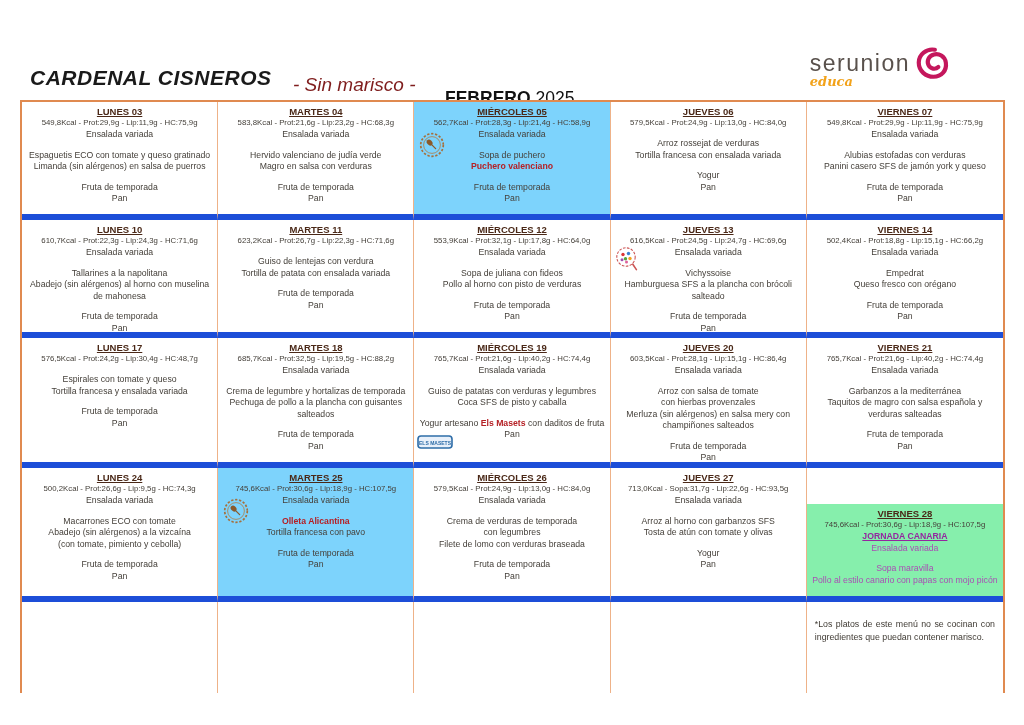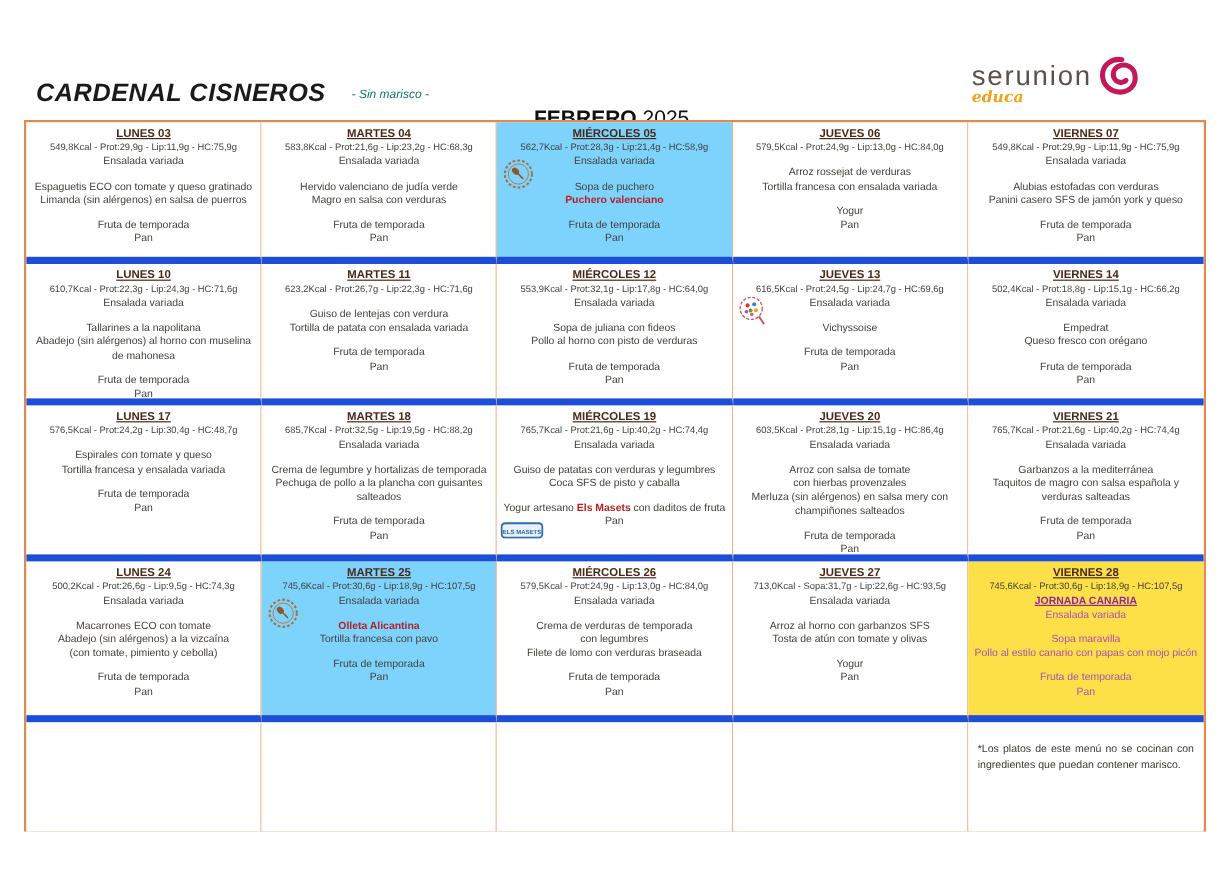--- a/index.html
+++ b/index.html
@@ -1,37 +1,37 @@
 <!DOCTYPE html>
 <html><head>
 <meta charset="utf-8">
 <style>
   html,body{margin:0;padding:0;}
   body{width:1024px;height:725px;background:#ffffff;font-family:"Liberation Sans",sans-serif;position:relative;overflow:hidden;}
   .page{position:absolute;inset:0;}
   
   .page-header{position:absolute;left:0;top:0;width:1024px;height:100px;}
   .title{position:absolute;left:30px;top:66px;font-style:italic;font-weight:bold;font-size:21px;color:#1a1a1a;letter-spacing:.5px;text-align:center;}
-  .subtitle{position:absolute;left:293px;top:74px;font-style:italic;font-size:10px;color:#0f766e;}
+  .subtitle{position:absolute;left:293px;top:74px;font-style:italic;font-size:19px;color:#7f1d1d;}
   .month{position:absolute;left:445px;top:68px;font-size:17.5px;color:#111;margin-top:20px;}
   .month .month-b{font-weight:bold;}
   .logo{position:absolute;right:72px;top:44px;text-align:left;}
   .logo-row{display:flex;align-items:center;gap:4px;}
   .logo-text{font-size:23px;color:#59514c;letter-spacing:1.5px;font-weight:500;}
   .logo-sub{font-family:"DejaVu Serif",serif;font-style:italic;font-weight:bold;font-size:13px;color:#f2a21a;margin-top:-8px;margin-right:32px;}
   
   .grid{position:absolute;left:20px;top:100px;width:985px;height:593px;display:grid;
         grid-template-columns:repeat(5,1fr);grid-template-rows:118px 118px 130px 134px 91px;
         border:2px solid #e08a50;box-sizing:border-box;background:#fff;}
   .cell{border-right:1px solid #eeb288;border-bottom:6px solid #1d4ed8;box-sizing:border-box;
         position:relative;overflow:hidden;text-align:center;padding:3px 5px 0;background:#fff;}
   .cell.c4{border-right:none;}
   .cell.last-row{border-bottom:none;}
   .cell.bg-peach{background:#7dd3fc;}
-  .cell.bg-lilac{background:#fde047;}
+  .cell.bg-lilac{background:#86efac;margin-top:36px;}
   .day{font-weight:bold;font-size:9.5px;text-decoration:underline;color:#4a2817;line-height:13px;}
   .kcal{font-size:7.8px;color:#45403a;line-height:10px;margin-bottom:1px;white-space:nowrap;}
   .line{font-size:8.7px;color:#45403a;line-height:11.5px;}
   .spacer{height:9px;}
   .rb{color:#b52025;font-weight:bold;}
   .pu{color:#a94fb4;}
   .pub{color:#93279f;font-weight:bold;text-decoration:underline;}
   .cell-icon{position:absolute;}
   .icon-stamp{left:5px;top:30px;}
   .icon-discover{left:4px;top:26px;}
@@ -151,20 +151,21 @@
         <div class="spacer"></div>
         <div class="line">Fruta de temporada</div>
         <div class="line">Pan</div>
       </div>
       <div class="cell c3">
         <div class="day">JUEVES 13</div>
         <div class="kcal">616,5Kcal - Prot:24,5g - Lip:24,7g - HC:69,6g</div>
         <div class="line">Ensalada variada</div>
         <div class="spacer"></div>
         <div class="line">Vichyssoise</div>
+        <div class="line">Hamburguesa SFS a la plancha con brócoli salteado</div>
         <div class="spacer"></div>
         <div class="line">Fruta de temporada</div>
         <div class="line">Pan</div>
         <span class="cell-icon icon-discover"><svg width="24" height="27" viewBox="0 0 24 27">
             <circle cx="11" cy="11" r="9.2" fill="#fff" stroke="#cc5555" stroke-width="1.1" stroke-dasharray="2.6 1.4"></circle>
             <circle cx="8" cy="8.5" r="1.7" fill="#dd3333"></circle>
             <circle cx="13.5" cy="7.5" r="1.7" fill="#3b7fd0"></circle>
             <circle cx="15" cy="12.5" r="1.7" fill="#f5a11c"></circle>
             <circle cx="10.5" cy="12.8" r="1.7" fill="#57a33c"></circle>
             <circle cx="7" cy="13.8" r="1.5" fill="#a04fb0"></circle>

